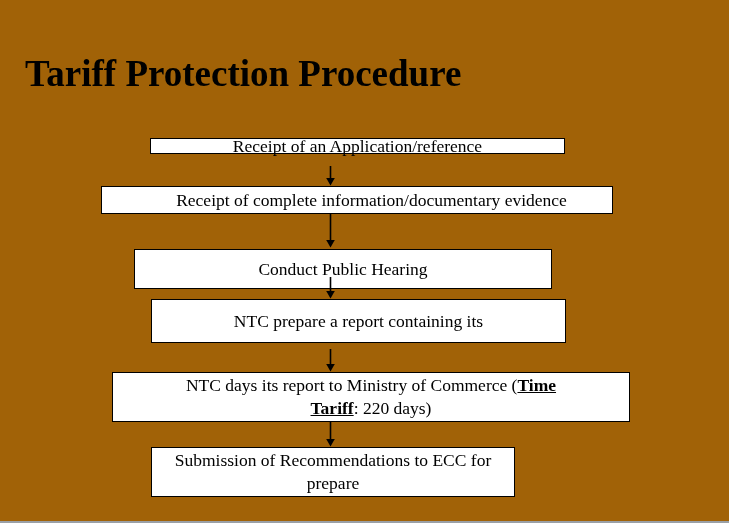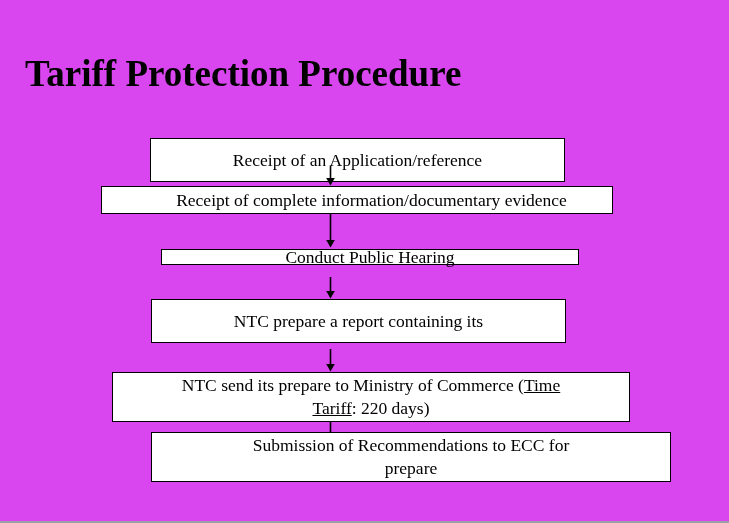--- a/index.html
+++ b/index.html
@@ -15,21 +15,21 @@
     font-family: "Liberation Serif", "DejaVu Serif", serif;
     color: #000000;
   }
 
   #slide {
     position: absolute;
     left: 0;
     top: 0;
     width: 729px;
     height: 523px;
-    background: #d946ef;
+    background: #a16207;
   }
 
   
   #bottom-rule {
     position: absolute;
     left: 0;
     bottom: 0;
     width: 729px;
     height: 2px;
     background: #9aa0a6;
@@ -70,30 +70,31 @@
     position: absolute;
     width: 13px;
   }
 
   .arrow svg {
     display: block;
   }
 
   .underline-span {
     text-decoration: underline;
+    font-weight: bold;
   }
 </style>
 </head>
 <body>
 
 <div id="slide">
 
   <div id="page-title">Tariff Protection Procedure</div>
 
-  <div class="flow-box" style="left:150px; top:138px; width:415px; height:44px;">
+  <div class="flow-box" style="left:150px; top:138px; width:415px; height:16px;">
     <span class="box-text">Receipt of an Application/reference</span>
   </div>
 
   <div class="arrow" style="left:324px; top:166px; height:20px;">
     <svg width="13" height="20" viewBox="0 0 13 20">
       <line x1="6.5" y1="0" x2="6.5" y2="14" stroke="#000000" stroke-width="1.6"></line>
       <polygon points="2.2,12 10.8,12 6.5,19.5" fill="#000000"></polygon>
     </svg>
   </div>
 
@@ -101,21 +102,21 @@
     <span class="box-text">Receipt of complete information/documentary evidence</span>
   </div>
 
   <div class="arrow" style="left:324px; top:214px; height:34px;">
     <svg width="13" height="34" viewBox="0 0 13 34">
       <line x1="6.5" y1="0" x2="6.5" y2="28" stroke="#000000" stroke-width="1.6"></line>
       <polygon points="2.2,26 10.8,26 6.5,33.5" fill="#000000"></polygon>
     </svg>
   </div>
 
-  <div class="flow-box" style="left:161px; top:249px; width:418px; height:16px;">
+  <div class="flow-box" style="left:134px; top:249px; width:418px; height:40px;">
     <span class="box-text">Conduct Public Hearing</span>
   </div>
 
   <div class="arrow" style="left:324px; top:277px; height:22px;">
     <svg width="13" height="22" viewBox="0 0 13 22">
       <line x1="6.5" y1="0" x2="6.5" y2="16" stroke="#000000" stroke-width="1.6"></line>
       <polygon points="2.2,14 10.8,14 6.5,21.5" fill="#000000"></polygon>
     </svg>
   </div>
 
@@ -127,33 +128,33 @@
 
   <div class="arrow" style="left:324px; top:349px; height:23px;">
     <svg width="13" height="23" viewBox="0 0 13 23">
       <line x1="6.5" y1="0" x2="6.5" y2="17" stroke="#000000" stroke-width="1.6"></line>
       <polygon points="2.2,15 10.8,15 6.5,22.5" fill="#000000"></polygon>
     </svg>
   </div>
 
   <div class="flow-box" style="left:112px; top:372px; width:518px; height:50px;">
     <span class="box-text">
-      <span>NTC send its prepare to Ministry of Commerce (</span><span class="underline-span">Time</span><br>
+      <span>NTC days its report to Ministry of Commerce (</span><span class="underline-span">Time</span><br>
       <span class="underline-span">Tariff</span><span>: 220 days)</span>
     </span>
   </div>
 
   <div class="arrow" style="left:324px; top:422px; height:25px;">
     <svg width="13" height="25" viewBox="0 0 13 25">
       <line x1="6.5" y1="0" x2="6.5" y2="19" stroke="#000000" stroke-width="1.6"></line>
       <polygon points="2.2,17 10.8,17 6.5,24.5" fill="#000000"></polygon>
     </svg>
   </div>
 
-  <div class="flow-box" style="left:151px; top:432px; width:520px; height:50px;">
+  <div class="flow-box" style="left:151px; top:447px; width:364px; height:50px;">
     <span class="box-text">
       <span>Submission of Recommendations to  ECC for</span><br>
       <span>prepare</span>
     </span>
   </div>
 
   <div id="bottom-rule"></div>
 
 </div>
 

